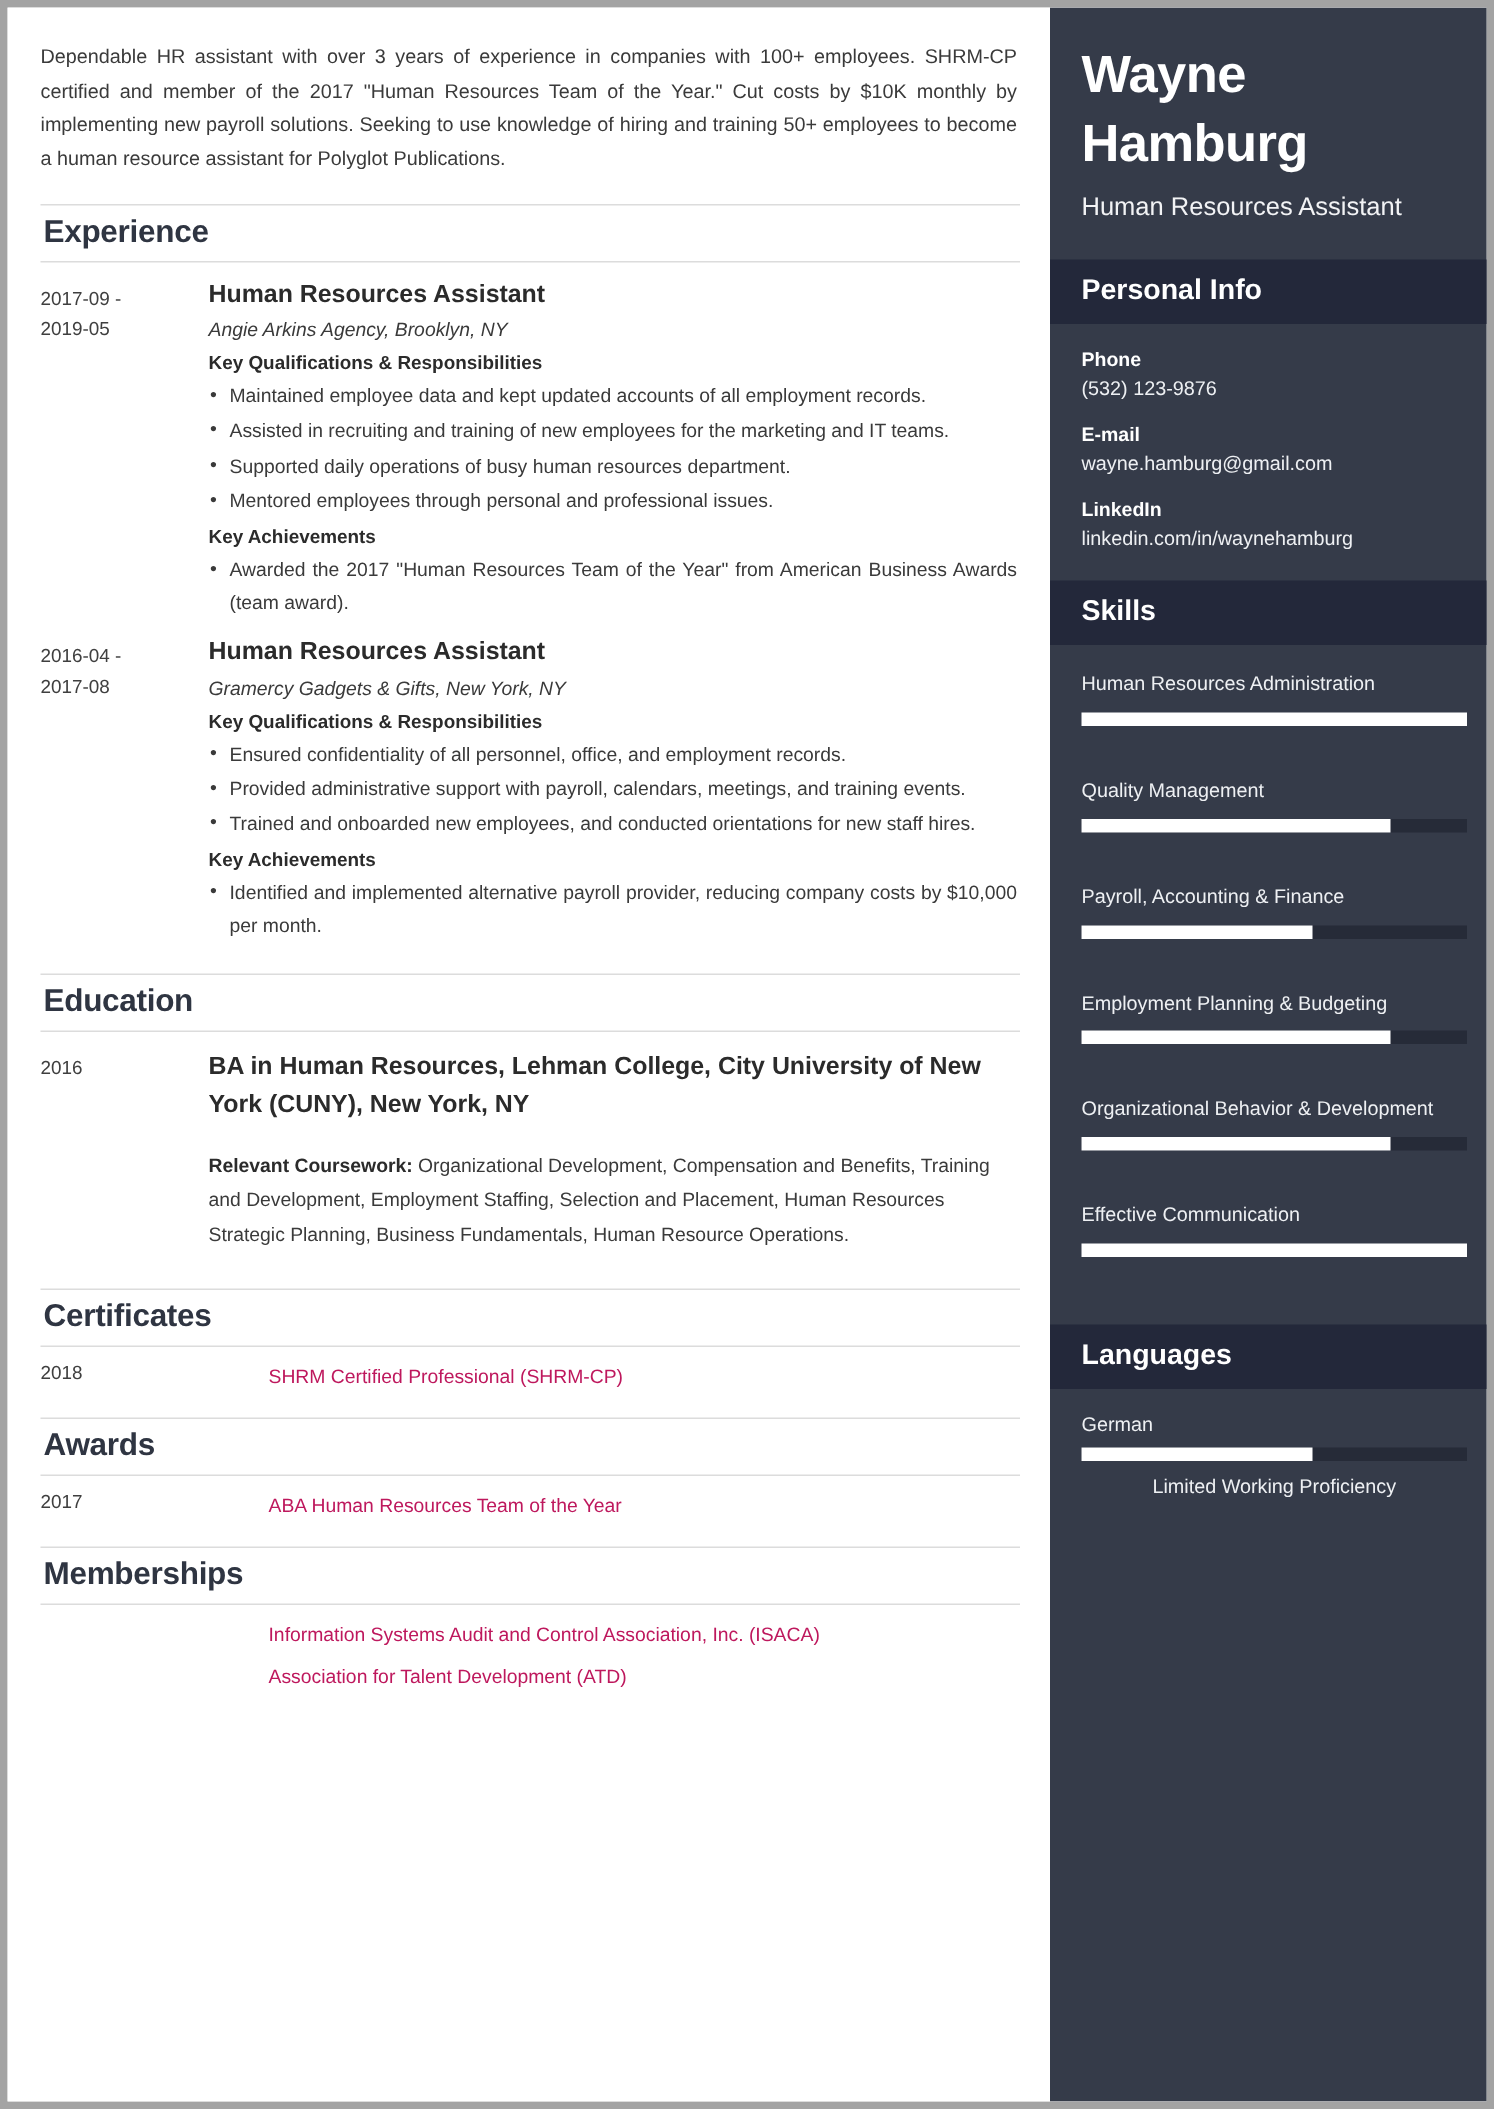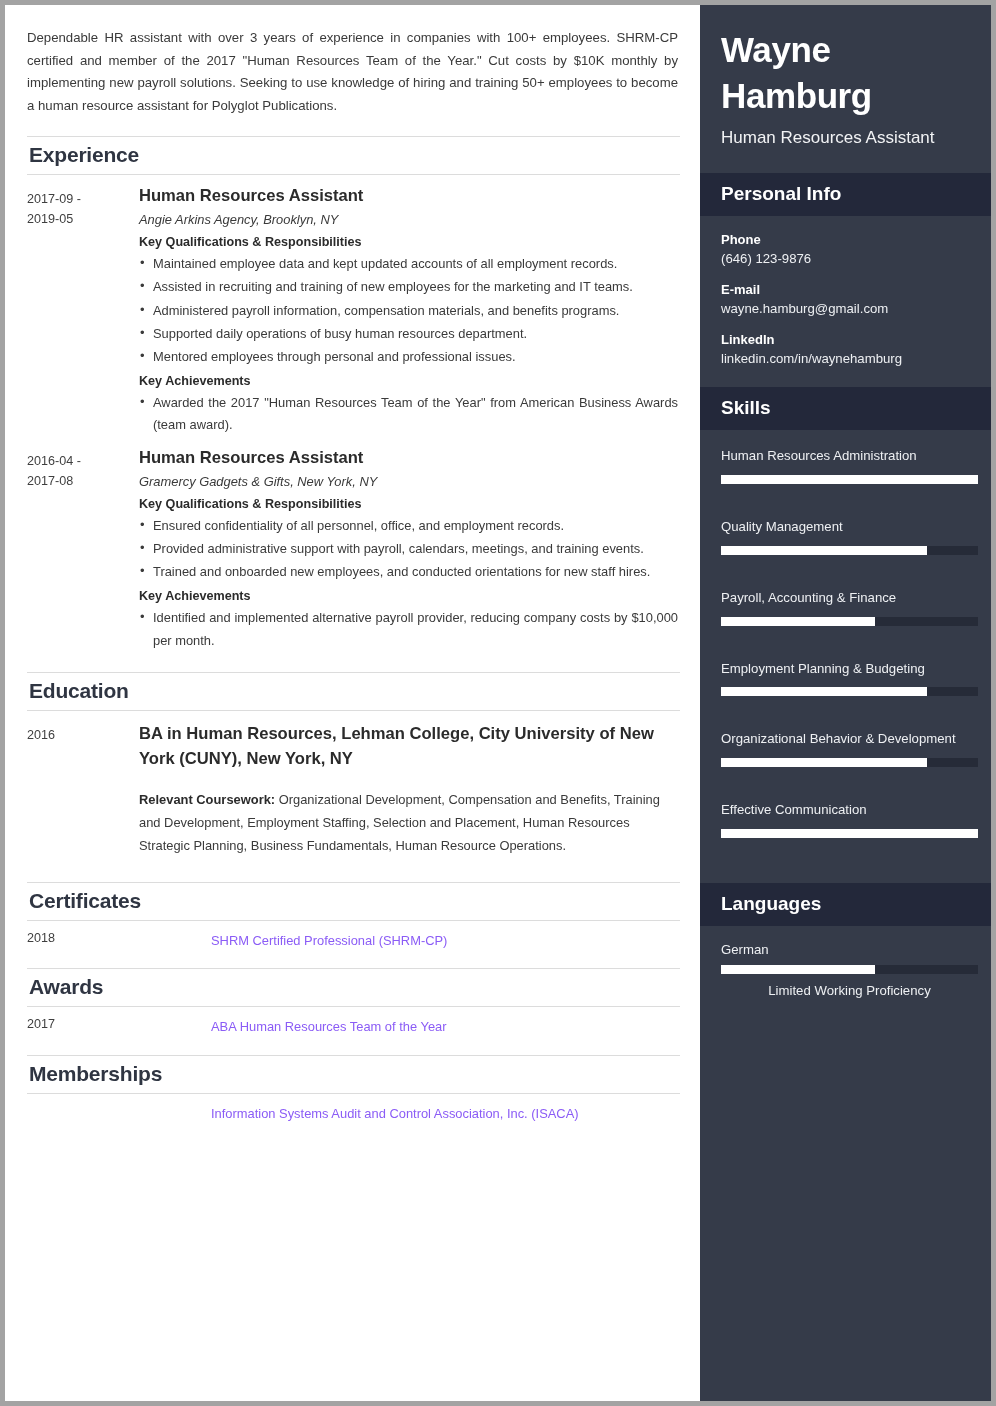--- a/index.html
+++ b/index.html
@@ -117,23 +117,22 @@
 
   .simple-row { display: flex; margin-bottom: 8px; gap: 40px; }
   .simple-row .date {
     flex: 0 0 112px;
     font-size: 12.6px;
     color: #3f3f3f;
   }
   .simple-row .txt {
     flex: 1 1 auto;
     font-size: 12.9px;
-    color: #8b5cf6;
+    color: #be185d;
     line-height: 1.5;
-    margin-left: 32px;
   }
 
   .sec-gap-sm { height: 10px; }
   .sec-gap-md { height: 20px; }
 
   
   .sidebar {
     flex: 1 1 auto;
     background: #353b49;
     color: #ffffff;
@@ -226,21 +225,20 @@
             <span>2017-09 -</span>
             <span>2019-05</span>
           </div>
           <div class="body">
             <div class="job-title">Human Resources Assistant</div>
             <div class="job-company">Angie Arkins Agency, Brooklyn, NY</div>
             <div class="sub-head">Key Qualifications &amp; Responsibilities</div>
             <ul class="bullets">
               <li>Maintained employee data and kept updated accounts of all employment records.</li>
               <li>Assisted in recruiting and training of new employees for the marketing and IT teams.</li>
-              <li>Administered payroll information, compensation materials, and benefits programs.</li>
               <li>Supported daily operations of busy human resources department.</li>
               <li>Mentored employees through personal and professional issues.</li>
             </ul>
             <div class="sub-head">Key Achievements</div>
             <ul class="bullets">
               <li>Awarded the 2017 "Human Resources Team of the Year" from American Business Awards (team award).</li>
             </ul>
           </div>
         </div>
         <div class="entry">
@@ -299,37 +297,38 @@
 
     <div class="sec-gap-sm"></div>
     <div class="section-head">Memberships</div>
     <div id="memberships-list">
         <div class="simple-row">
           <div class="date"></div>
           <div class="txt">Information Systems Audit and Control Association, Inc. (ISACA)</div>
         </div>
         <div class="simple-row">
           <div class="date"></div>
+          <div class="txt">Association for Talent Development (ATD)</div>
         </div>
       </div>
 
   </div>
 
   <div class="sidebar">
 
     <div class="sb-header">
       <div class="sb-name">Wayne Hamburg</div>
       <div class="sb-role">Human Resources Assistant</div>
     </div>
 
     <div class="sb-bar">Personal Info</div>
     <div class="sb-body">
       <div id="personal-info-list">
           <div class="info-label">Phone</div>
-          <div class="info-value">(646) 123-9876</div>
+          <div class="info-value">(532) 123-9876</div>
           <div class="info-label">E-mail</div>
           <div class="info-value">wayne.hamburg@gmail.com</div>
           <div class="info-label">LinkedIn</div>
           <div class="info-value">linkedin.com/in/waynehamburg</div>
         </div>
       <div style="height:12px"></div>
     </div>
 
     <div class="sb-bar">Skills</div>
     <div class="sb-body">

